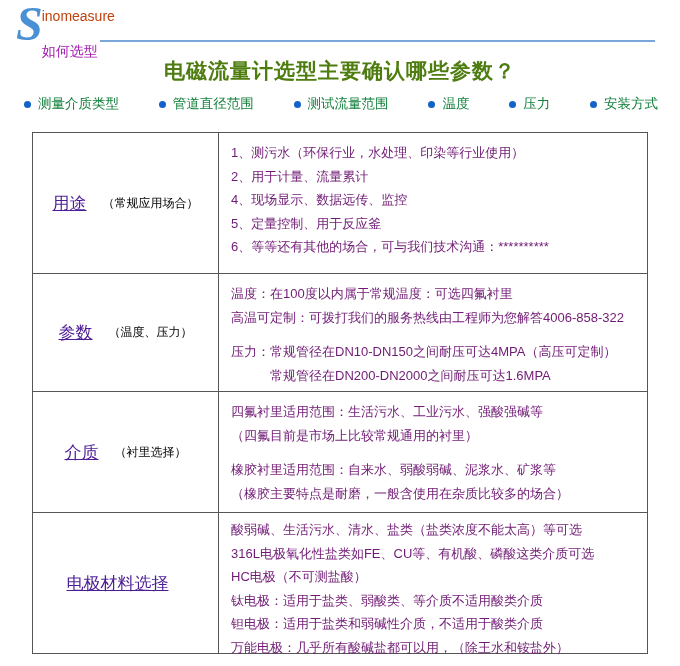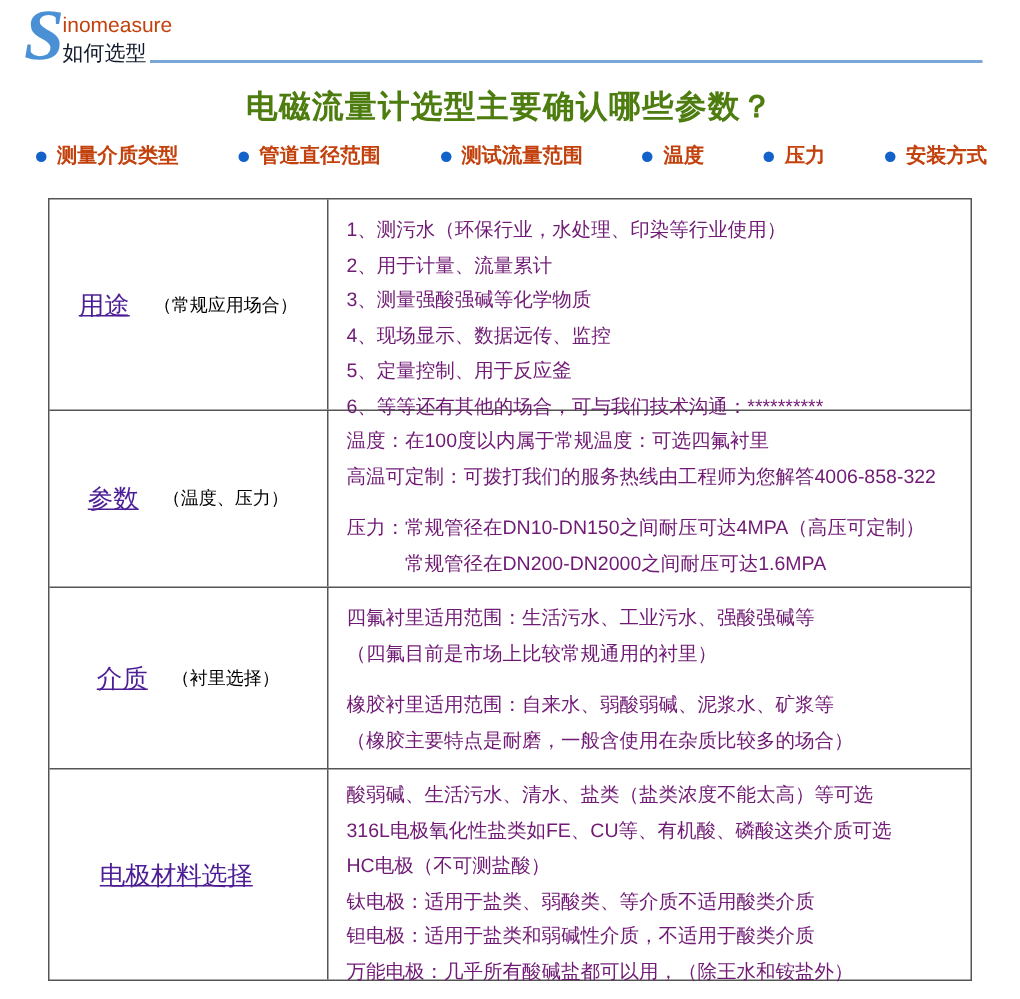--- a/index.html
+++ b/index.html
@@ -10,37 +10,37 @@
 
   
   .logo { position:absolute; top:4px; left:16px; display:flex; align-items:flex-start; }
   .logo-s {
     font-family:"Liberation Serif","DejaVu Serif",serif;
     font-style:italic; font-weight:bold; font-size:48px; line-height:40px;
     color:#4a90d5; letter-spacing:-2px;
   }
   .logo-col { margin-left:1px; margin-top:5px; }
   .logo-brand { font-size:14px; line-height:14px; color:#c2410c; }
-  .logo-sub   { font-size:14px; line-height:17px; color:#0f172a; margin-top:4px; }
+  .logo-sub   { font-size:14px; line-height:17px; color:#a21caf; margin-top:20px; }
   .header-rule { position:absolute; top:40px; left:100px; width:555px; height:2px; background:#7aa6d9; }
 
   
   .title {
     position:absolute; top:57px; left:0; width:100%; text-align:center;
     font-size:21px; font-weight:bold; color:#4d7c0f; letter-spacing:1px;
   }
 
   
   .bullets {
     position:absolute; top:95px; left:24px; right:22px;
     display:flex; justify-content:space-between; align-items:center;
   }
   .bullet { display:flex; align-items:center; }
   .bullet-dot { width:7px; height:7px; border-radius:50%; background:#1262c9; margin-right:7px; flex:0 0 auto; }
-  .bullet-label { font-size:13.5px; font-weight:bold; color:#c2410c; white-space:nowrap; }
+  .bullet-label { font-size:13.5px; font-weight:normal; color:#15803d; white-space:nowrap; }
 
   
   .sel-table {
     position:absolute; left:32px; top:132px; width:614px;
     border:1px solid #555; background:#fff;
   }
   .trow { display:flex; }
   .trow + .trow { border-top:1px solid #555; }
   .cell-label {
     width:185px; flex:0 0 185px;
@@ -101,21 +101,20 @@
   <div class="sel-table">
 
     <div class="trow r0">
       <div class="cell-label">
         <span class="label-main">用途</span>
           <span class="label-sub">（常规应用场合）</span>
       </div>
       <div class="cell-content">
         <div class="line">1、测污水（环保行业，水处理、印染等行业使用）</div>
         <div class="line">2、用于计量、流量累计</div>
-        <div class="line">3、测量强酸强碱等化学物质</div>
         <div class="line">4、现场显示、数据远传、监控</div>
         <div class="line">5、定量控制、用于反应釜</div>
         <div class="line">6、等等还有其他的场合，可与我们技术沟通：**********</div>
       </div>
     </div>
 
     <div class="trow r1">
       <div class="cell-label">
         <span class="label-main">参数</span>
           <span class="label-sub">（温度、压力）</span>

